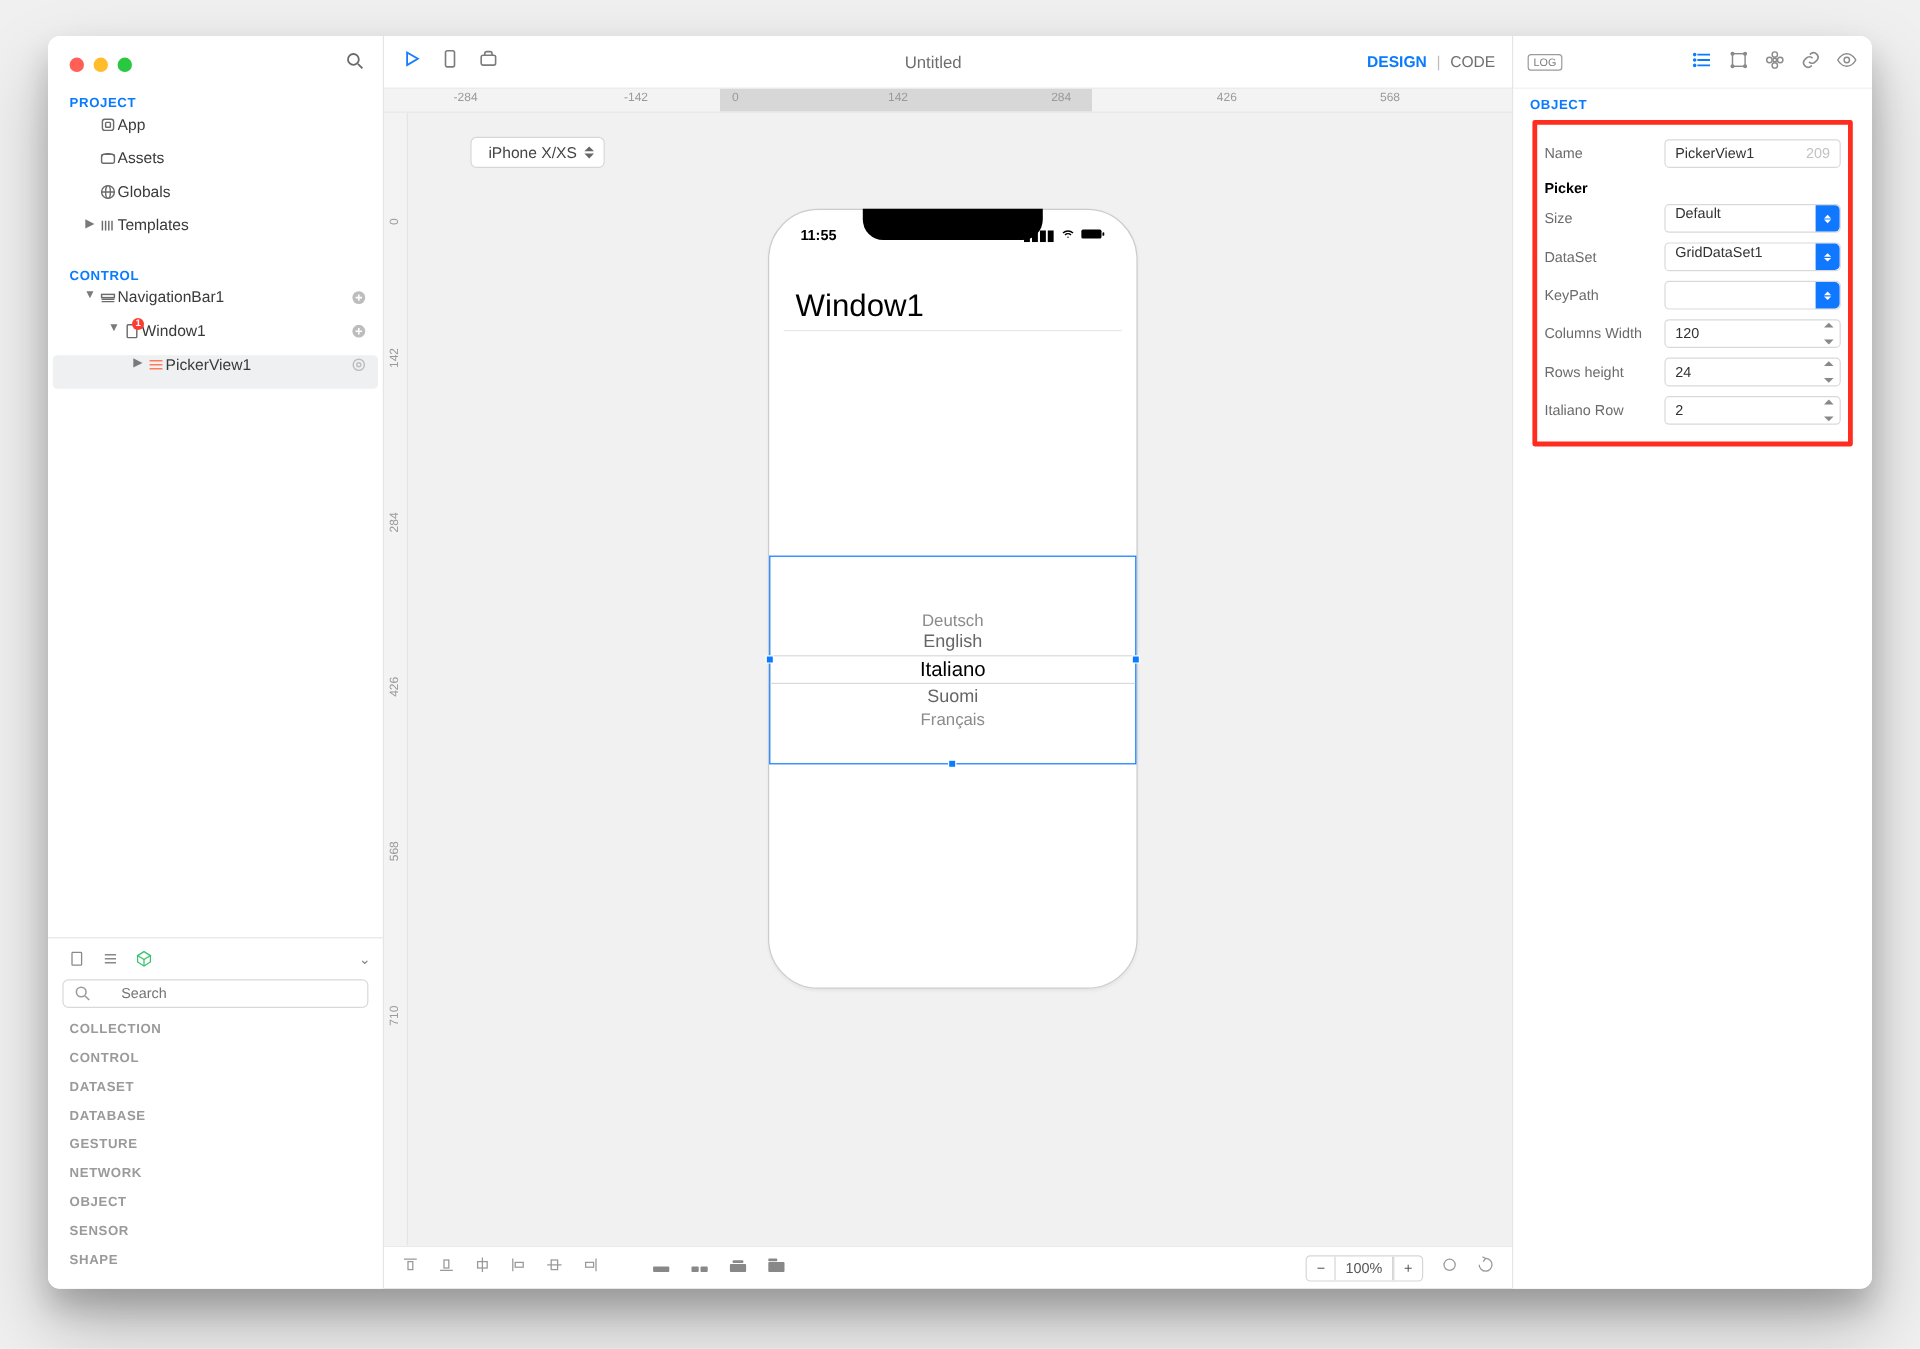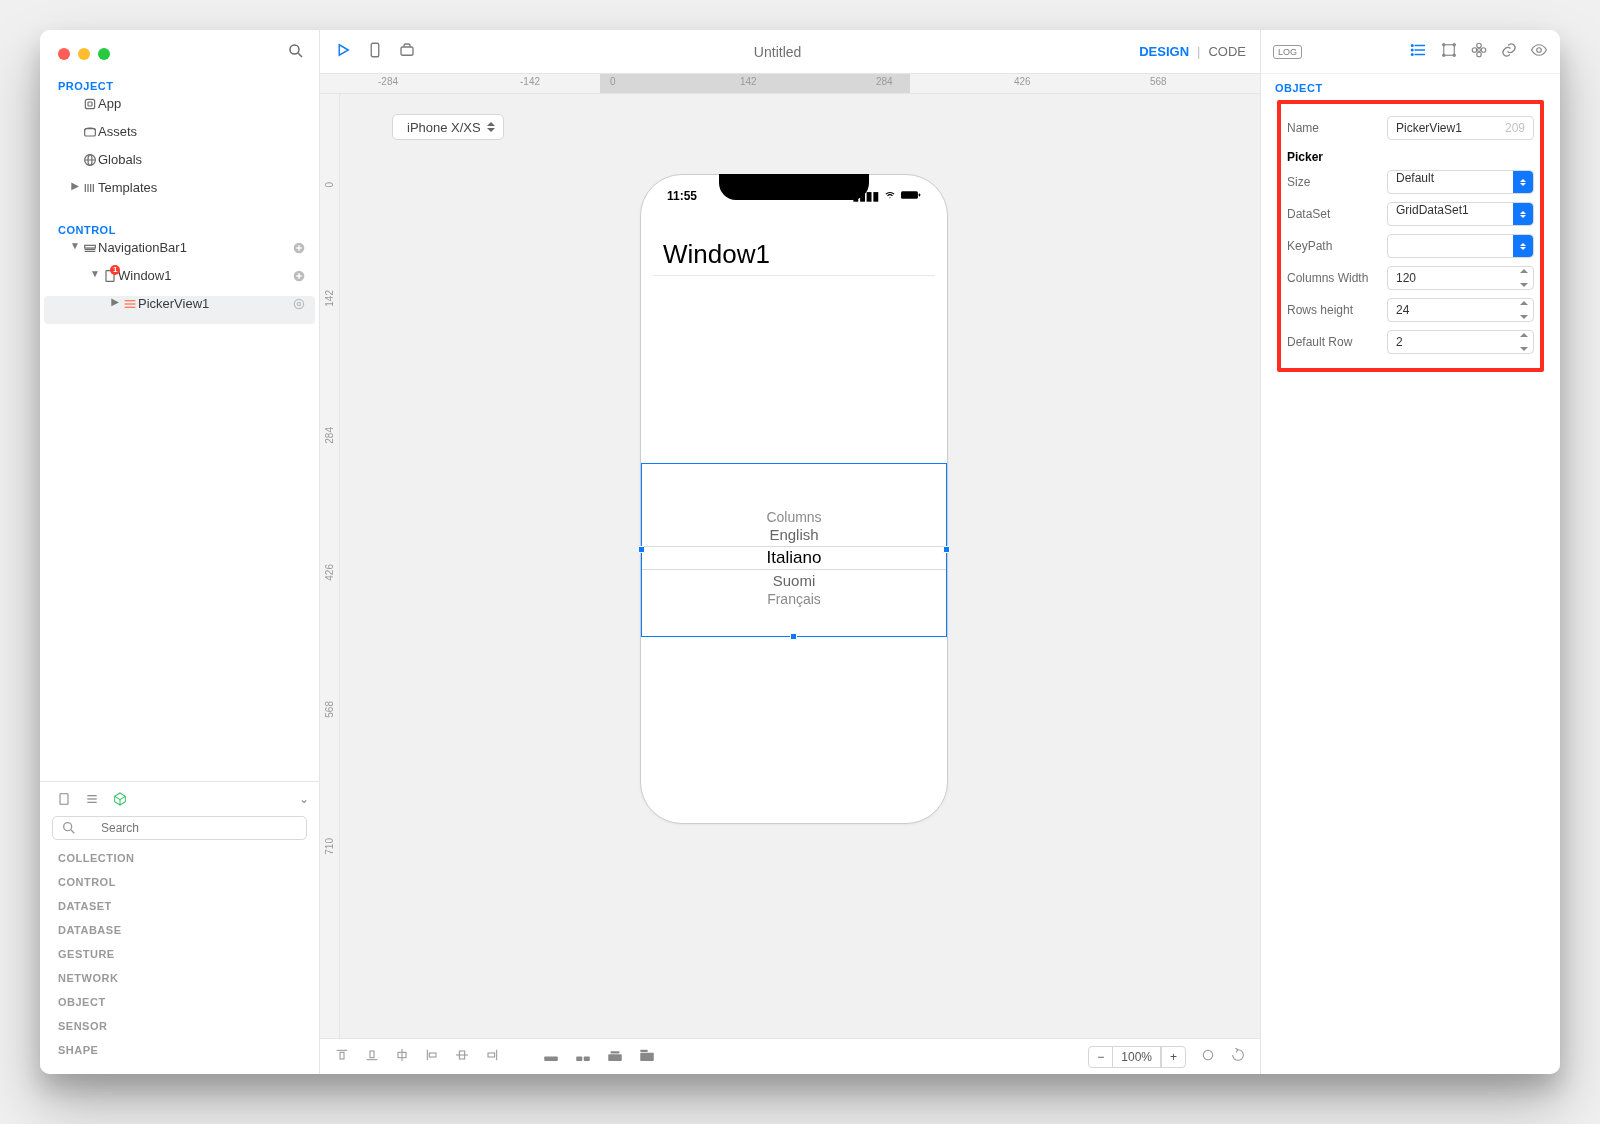--- a/index.html
+++ b/index.html
@@ -355,21 +355,21 @@
                 </span>
               </div>
               <div class="winlabel">Window1</div>
               <div class="win-sep"></div>
 
               <div class="picker-sel">
                 <div class="handle hL"></div>
                 <div class="handle hR"></div>
                 <div class="handle hB"></div>
                 <div class="picker-rows">
-                  <div class="minor">Columns</div>
+                  <div class="minor">Deutsch</div>
                   <div>English</div>
                   <div class="rule"></div>
                   <div class="mainrow">Italiano</div>
                   <div class="rule"></div>
                   <div>Suomi</div>
                   <div class="minor">Français</div>
                 </div>
               </div>
             </div>
           </div>
@@ -523,21 +523,21 @@
             <div class="irow">
               <span class="lbl">Rows height</span>
               <div class="val">
                   <div class="stepfield">
                     <span>24</span>
                     <span class="stepper"></span>
                   </div>
                 </div>
             </div>
             <div class="irow">
-              <span class="lbl">Default Row</span>
+              <span class="lbl">Italiano Row</span>
               <div class="val">
                   <div class="stepfield">
                     <span>2</span>
                     <span class="stepper"></span>
                   </div>
                 </div>
             </div>
           </div>
         </div>
       </div>

